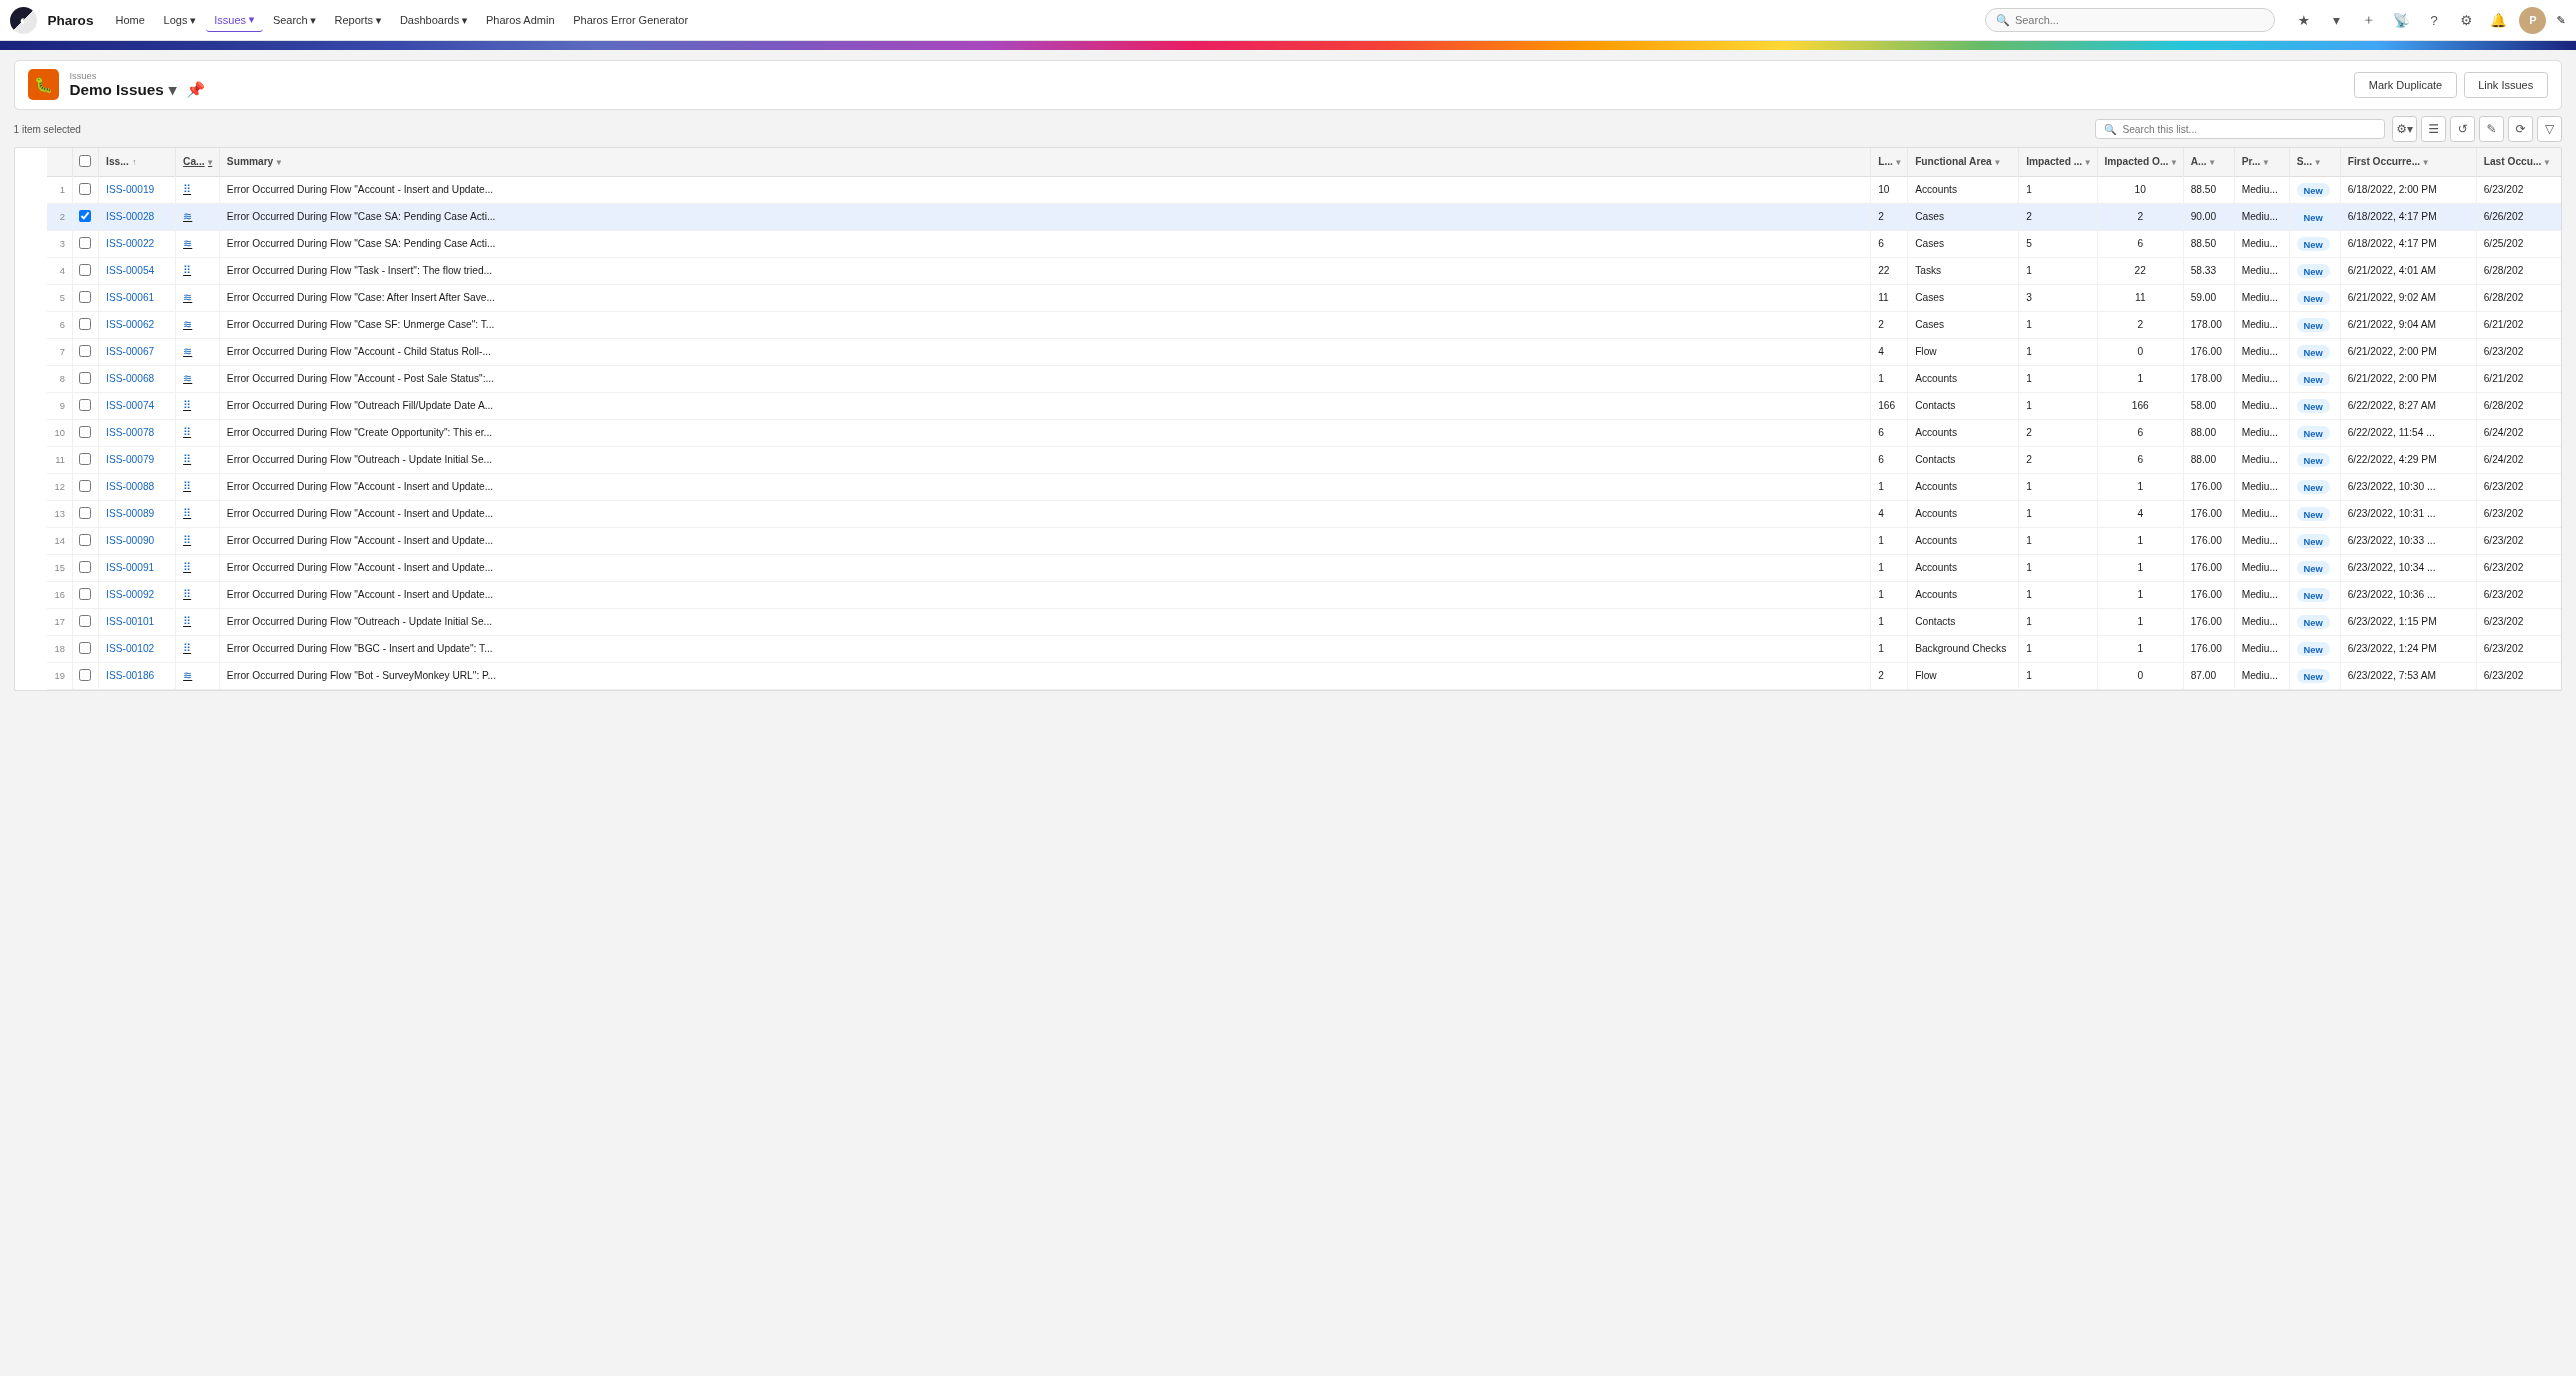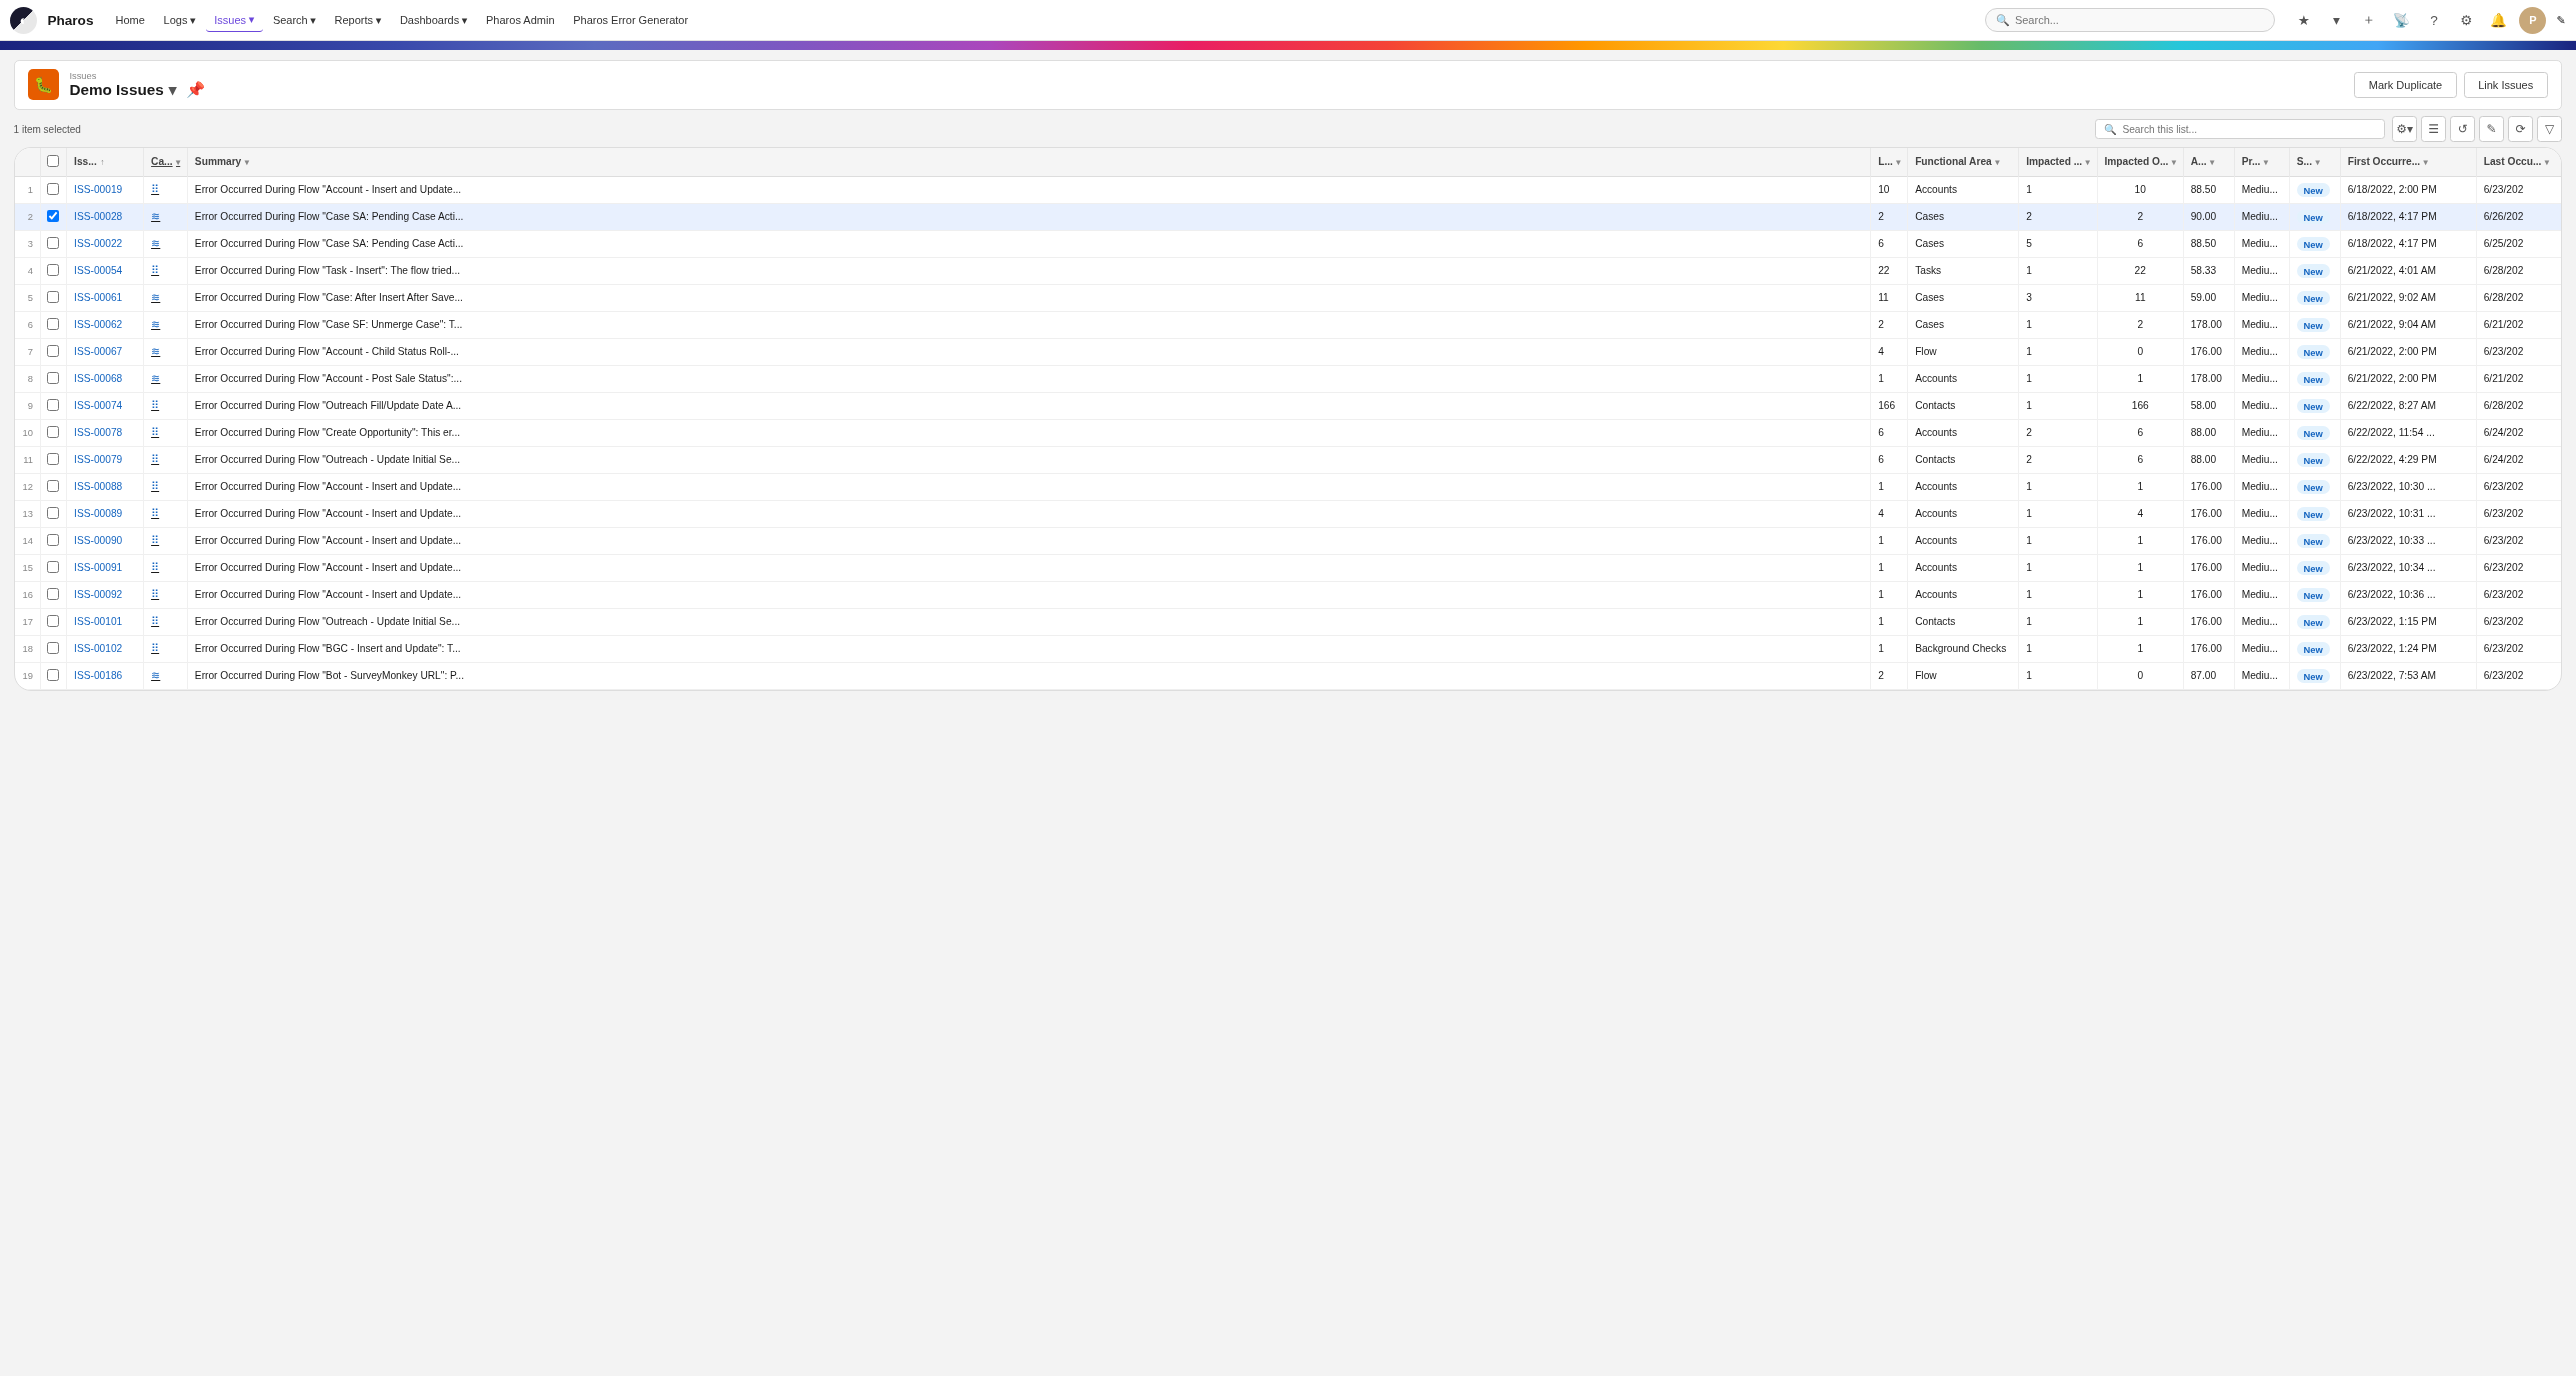--- a/index.html
+++ b/index.html
@@ -124,22 +124,23 @@
       background: #fff;
       cursor: pointer;
       display: flex; align-items: center; justify-content: center;
       font-size: 12px; color: #555;
     }
 
     
     .table-wrapper {
       background: #fff;
       border: 0.9px solid #ddd;
-      border-radius: 17px;
+      border-radius: 2px;
       overflow: hidden;
+      padding-left: 32px;
     }
     table {
       width: 100%;
       border-collapse: collapse;
       font-size: 10.2px;
     }
     thead tr {
       background: #f5f5f5;
       border-bottom: 1.7px solid #ddd;
     }

